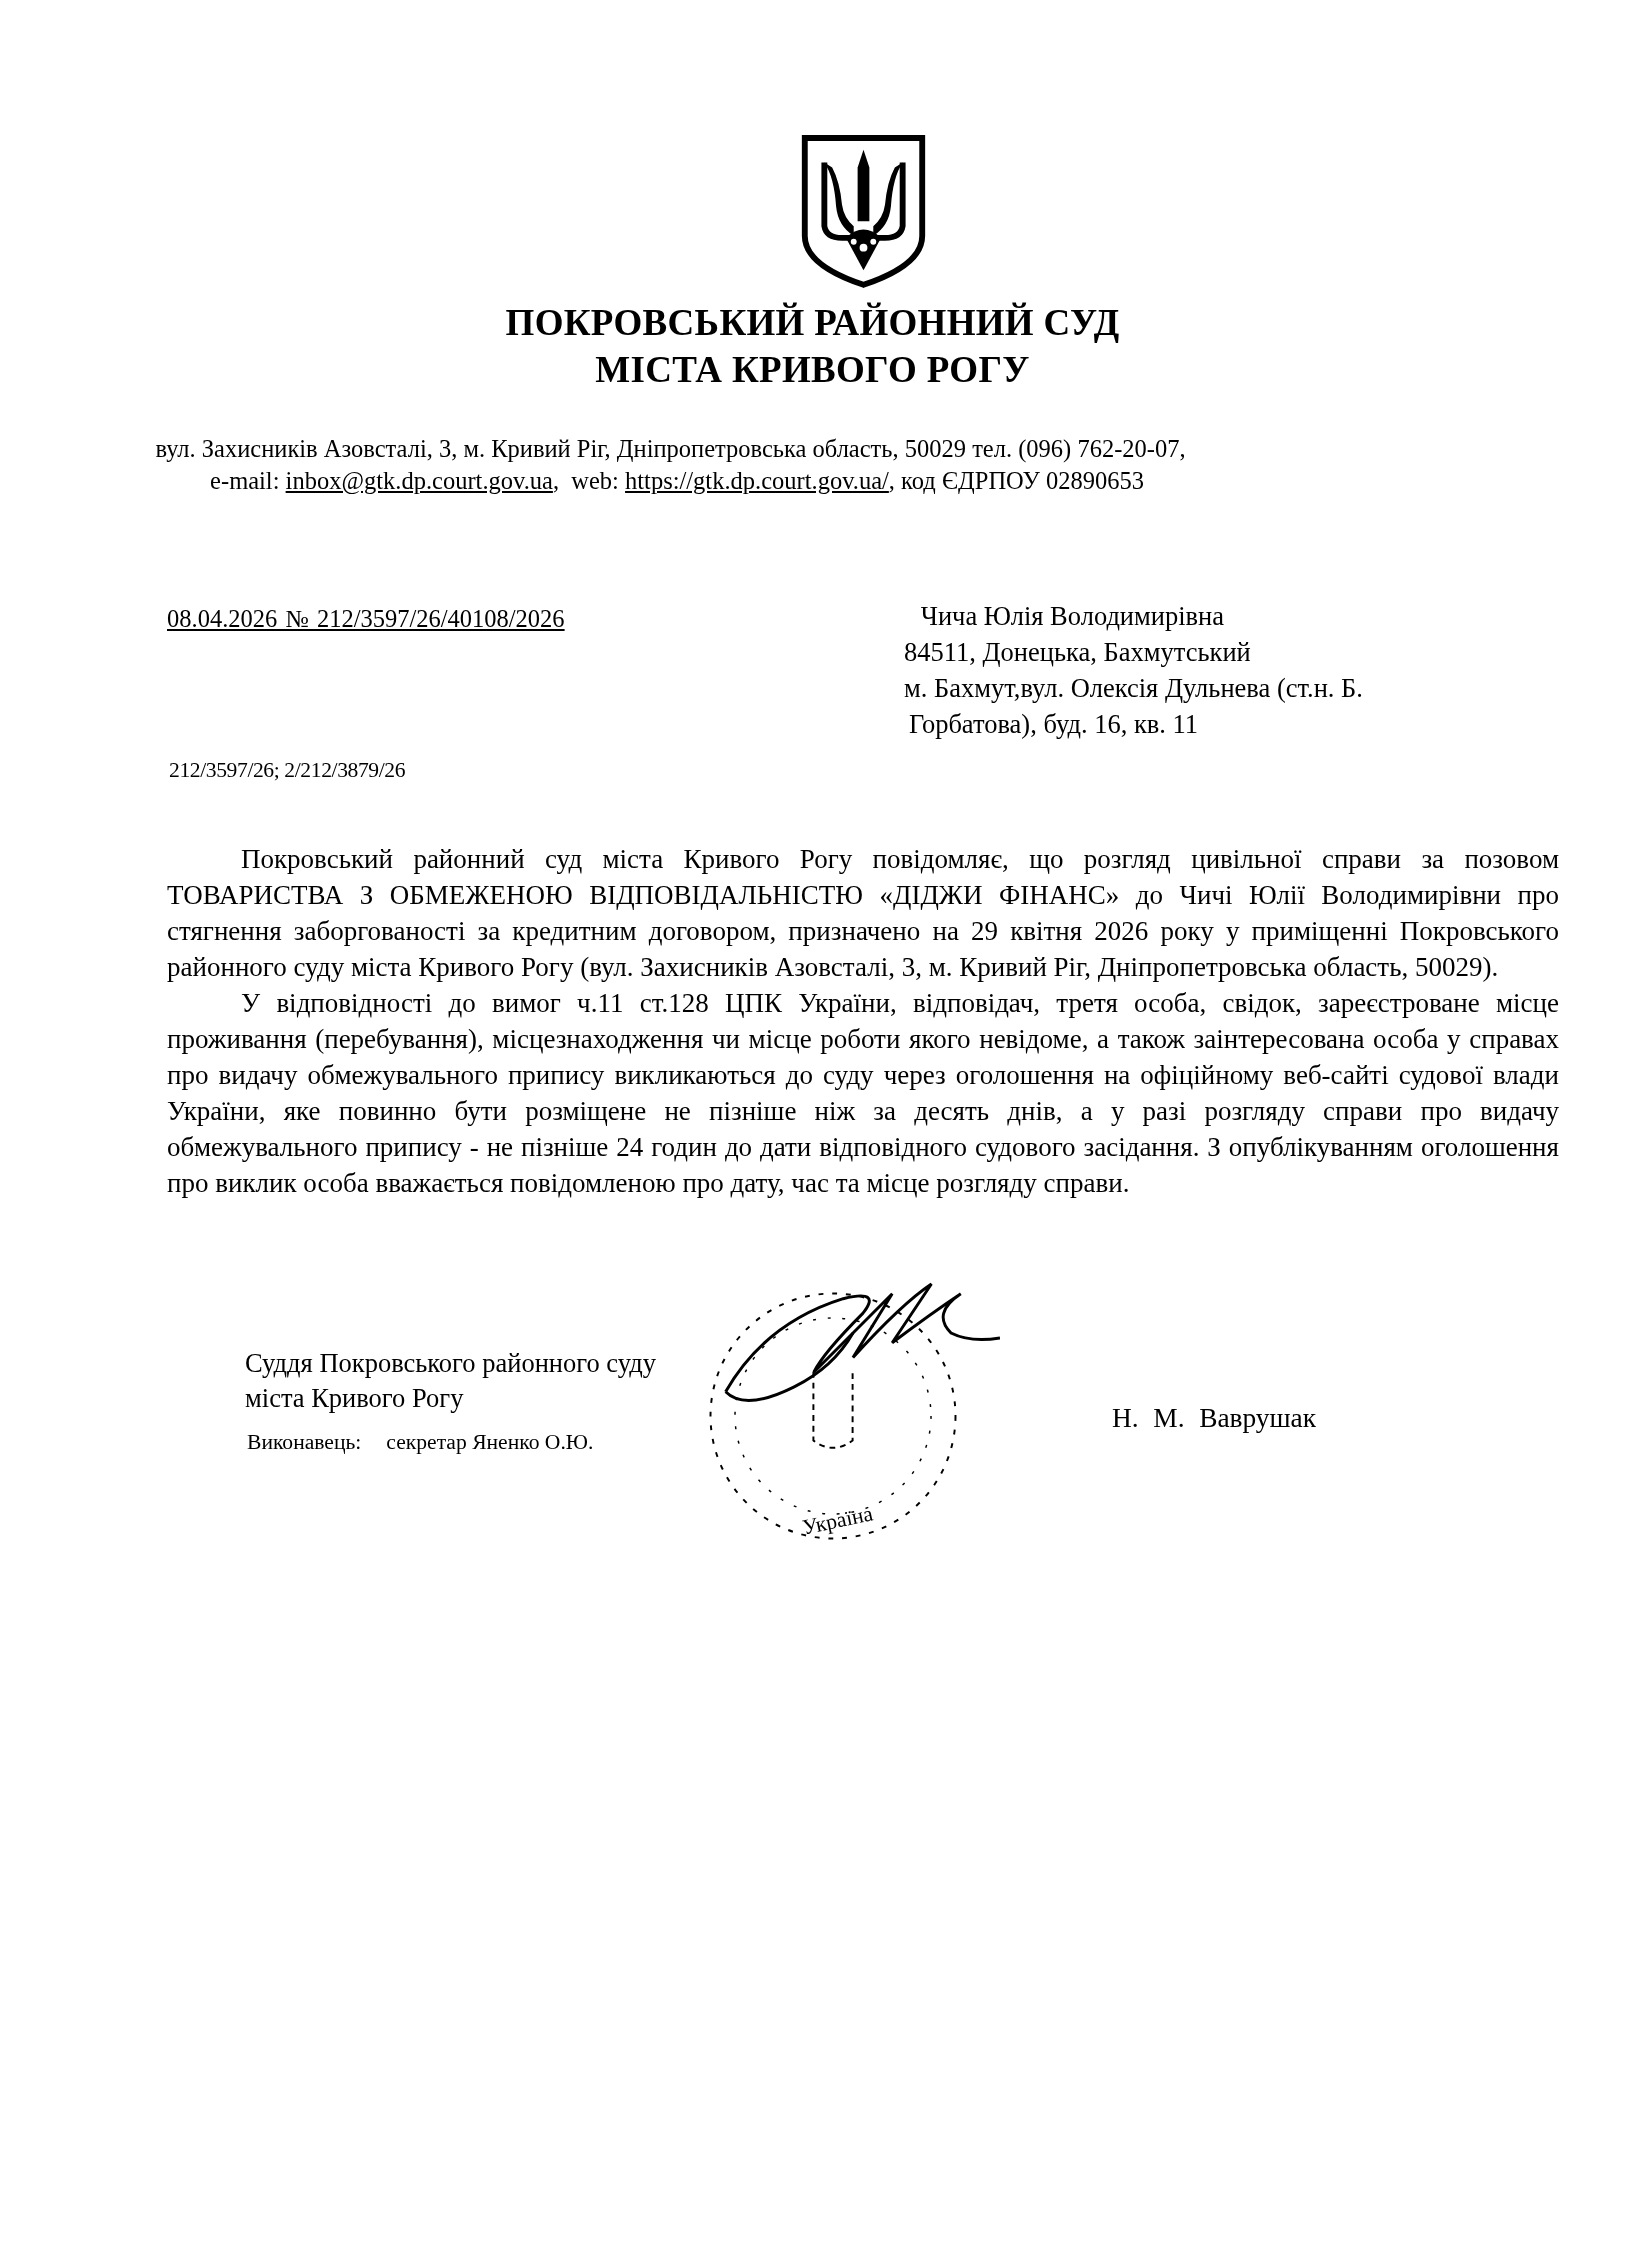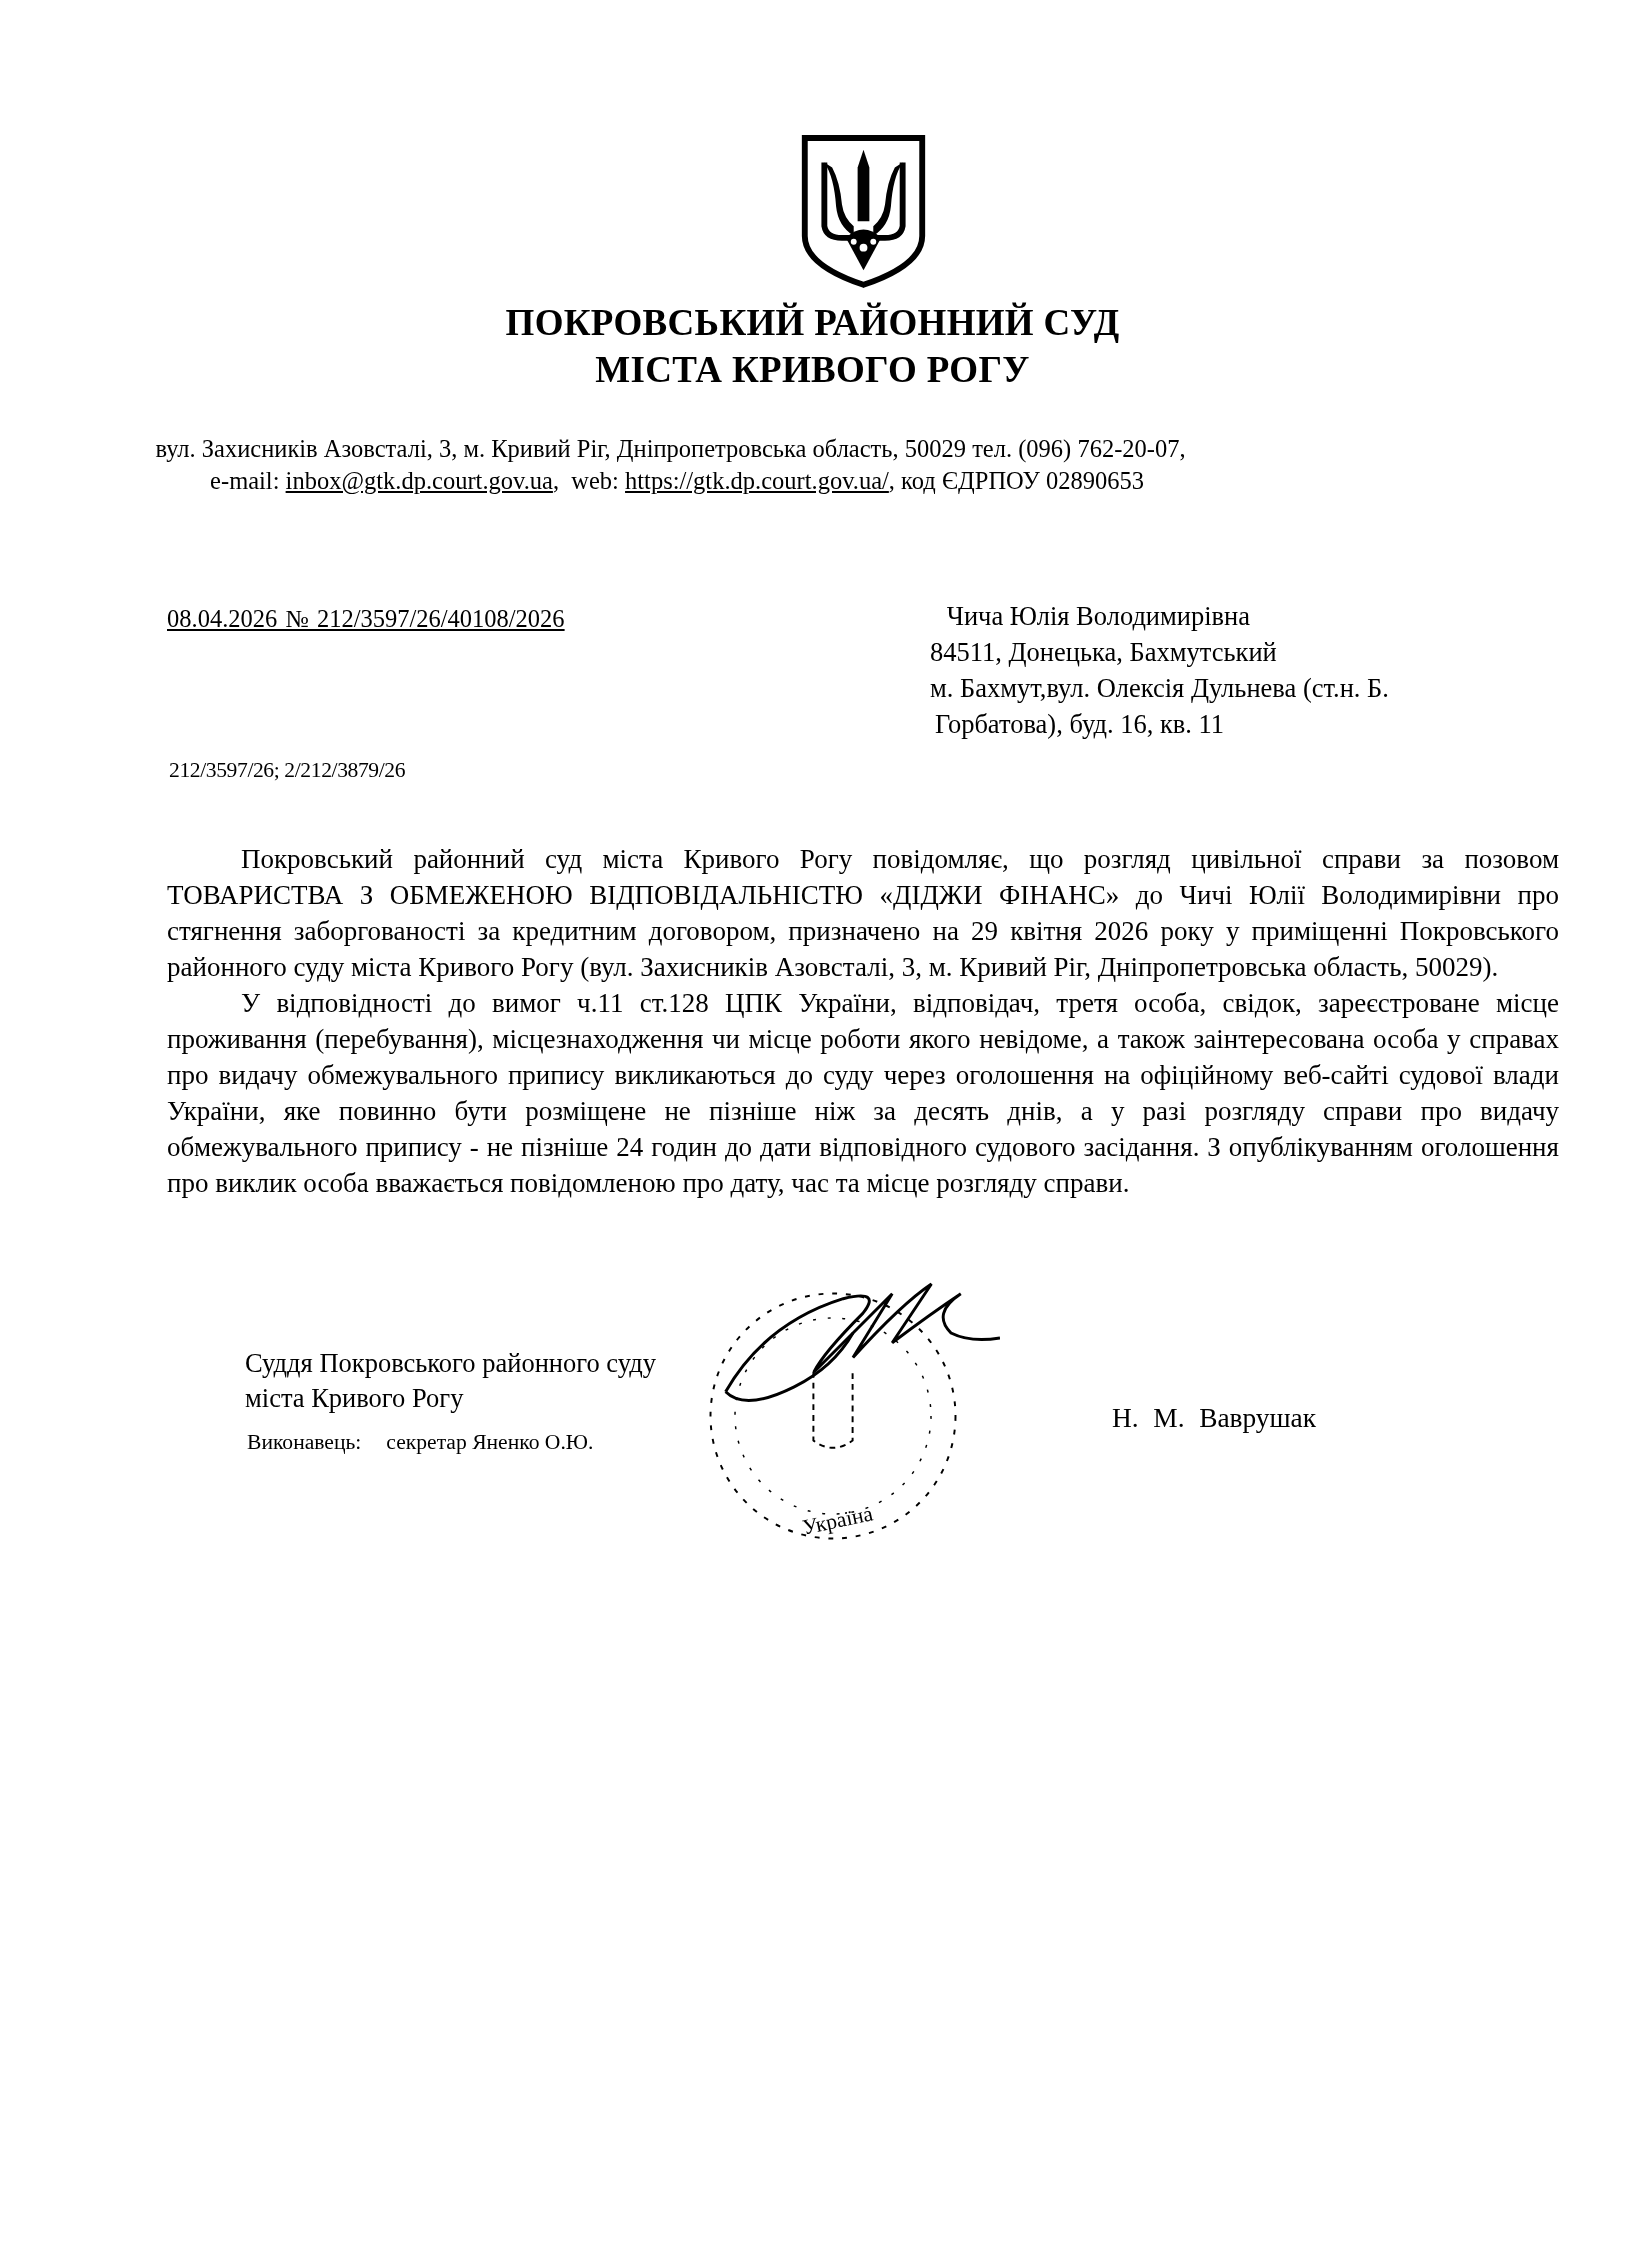--- a/index.html
+++ b/index.html
@@ -19,21 +19,21 @@
     left: 0; width: 1302px; text-align: center; font-size: 24.5px; line-height: 31px;
   }
   .contact1 { top: 433px; padding-left: 39px; box-sizing: border-box; }
   .contact2 { top: 465px; padding-left: 52px; box-sizing: border-box; }
   .contact a { color: #000; text-decoration: underline; }
   .outref {
     left: 167px; top: 605px; font-size: 24.5px; text-decoration: underline;
     word-spacing: 2px;
   }
   .caseref { left: 169px; top: 758px; font-size: 21.6px; letter-spacing: -0.4px; }
-  .recipient { left: 904px; top: 598px; font-size: 26.5px; line-height: 36px; margin-left: 26px; }
+  .recipient { left: 904px; top: 598px; font-size: 26.5px; line-height: 36px; }
   .recipient div { white-space: nowrap; }
   .r1 { padding-left: 16.7px; }
   .r4 { padding-left: 4.9px; }
   .body-text {
     left: 167px; width: 1392px; top: 841px; font-size: 27px; line-height: 36px;
     text-align: justify;
   }
   .body-text p { margin: 0; text-indent: 74px; }
   .sign-block { left: 245px; top: 1326px; font-size: 26.5px; line-height: 35px; margin-top: 20px; }
   .judge-name { left: 1112px; top: 1358px; font-size: 27.4px; word-spacing: 7.8px; margin-top: 45px; }

